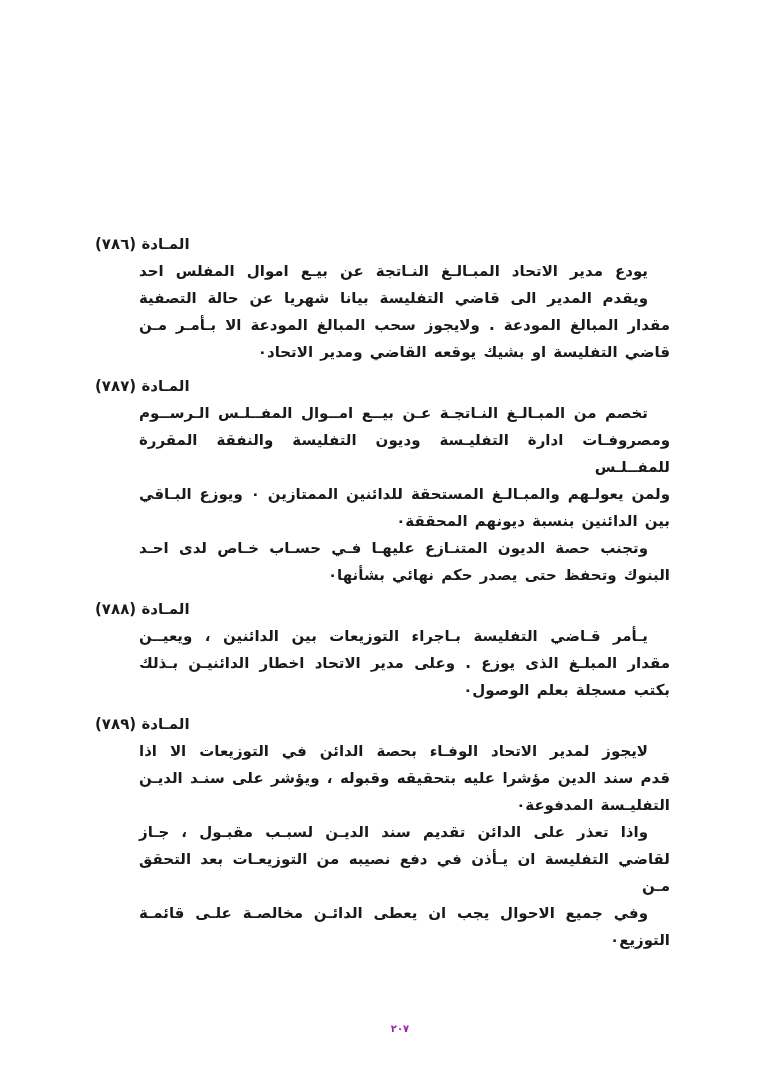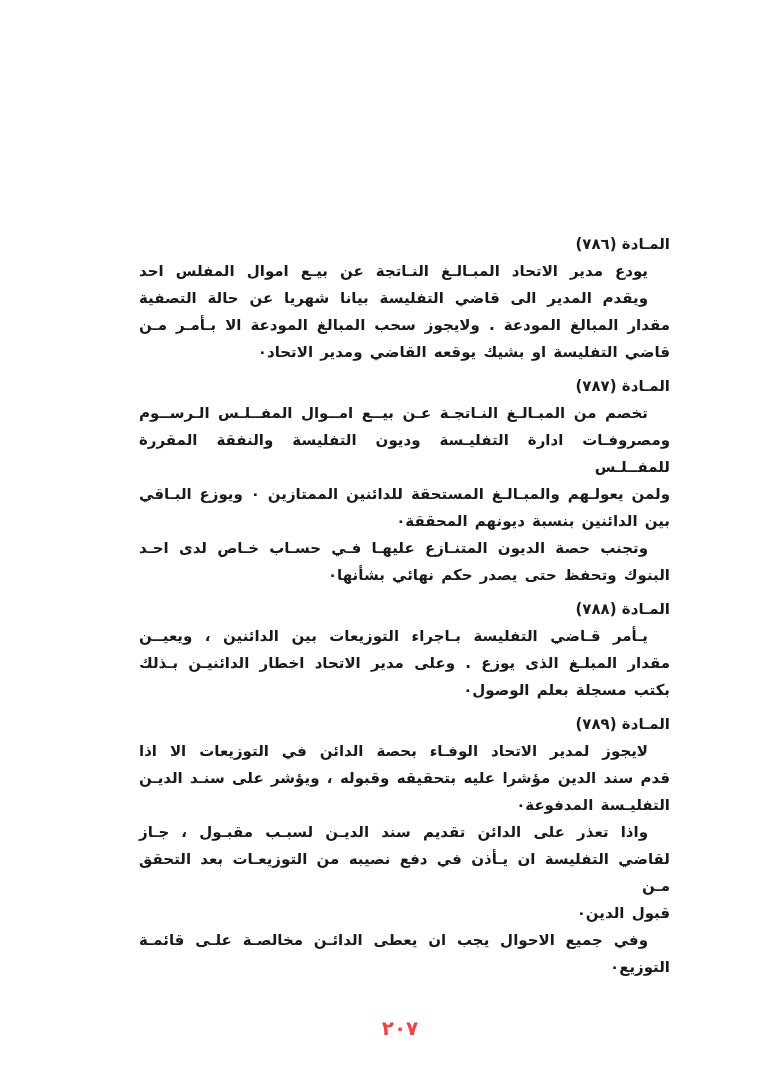--- a/index.html
+++ b/index.html
@@ -27,21 +27,21 @@
     direction: rtl;
     color: #1a1a1a;
     font-weight: 700;
     font-size: 15px;
     line-height: 27px;
   }
   .article { margin: 0; }
   .article-title {
     font-size: 15px;
     font-weight: 700;
-    text-align: right;
+    text-align: left;
     margin: 7px 0 0 0;
     line-height: 27px;
     letter-spacing: 1px;
   }
   .article:first-of-type .article-title { margin-top: 0; }
   .ln {
     margin: 0;
     word-spacing: 2px;
   }
   .ln.first { padding-right: 22px; }
@@ -51,23 +51,23 @@
     margin-left: 44px;
   }
   .ln.end { text-align: right; }
   .page-number {
     position: absolute;
     top: 1015px;
     left: 366px;
     width: 68px;
     text-align: center;
     direction: rtl;
-    color: #ef4444;
+    color: #a21caf;
     font-weight: 700;
-    font-size: 20px;
+    font-size: 10px;
     line-height: 27px;
   }
 </style>
 </head>
 <body>
 
 <div class="sheet">
   <main class="text-block">
 
     <section class="article">
@@ -95,21 +95,20 @@
       <p class="ln end">بكتب مسجلة بعلم الوصول٠</p>
     </section>
 
     <section class="article">
       <h3 class="article-title">المـادة (٧٨٩)</h3>
       <p class="ln first">لايجوز لمدير الاتحاد الوفـاء بحصة الدائن في التوزيعات الا اذا</p>
       <p class="ln full">قدم سند الدين مؤشرا عليه بتحقيقه وقبوله ، ويؤشر على سنـد الديـن</p>
       <p class="ln end">التفليـسة المدفوعة٠</p>
       <p class="ln first">واذا تعذر على الدائن تقديم سند الديـن لسبـب مقبـول ، جـاز</p>
       <p class="ln full">لقاضي التفليسة ان يـأذن في دفع نصيبه من التوزيعـات بعد التحقق مـن</p>
-      <p class="ln end">قبول الدين٠</p>
       <p class="ln first">وفي جميع الاحوال يجب ان يعطى الدائـن مخالصـة علـى قائمـة</p>
       <p class="ln end">التوزيع٠</p>
     </section>
 
   </main>
 
   <div class="page-number">٢٠٧</div>
 </div>
 
 </body></html>

